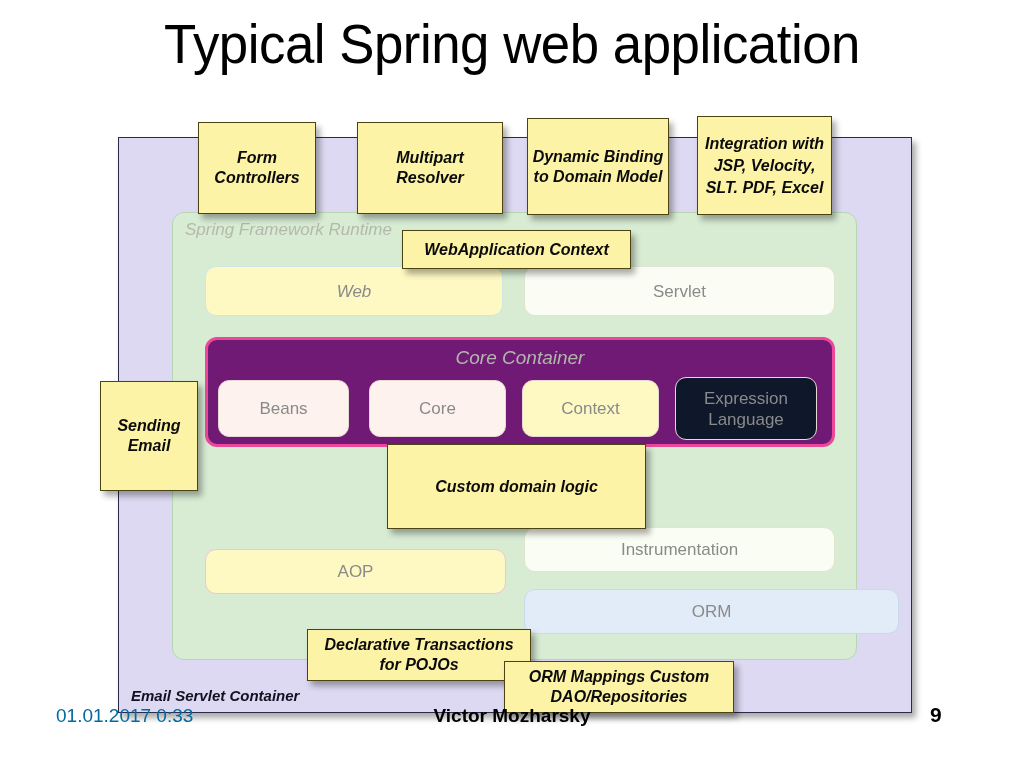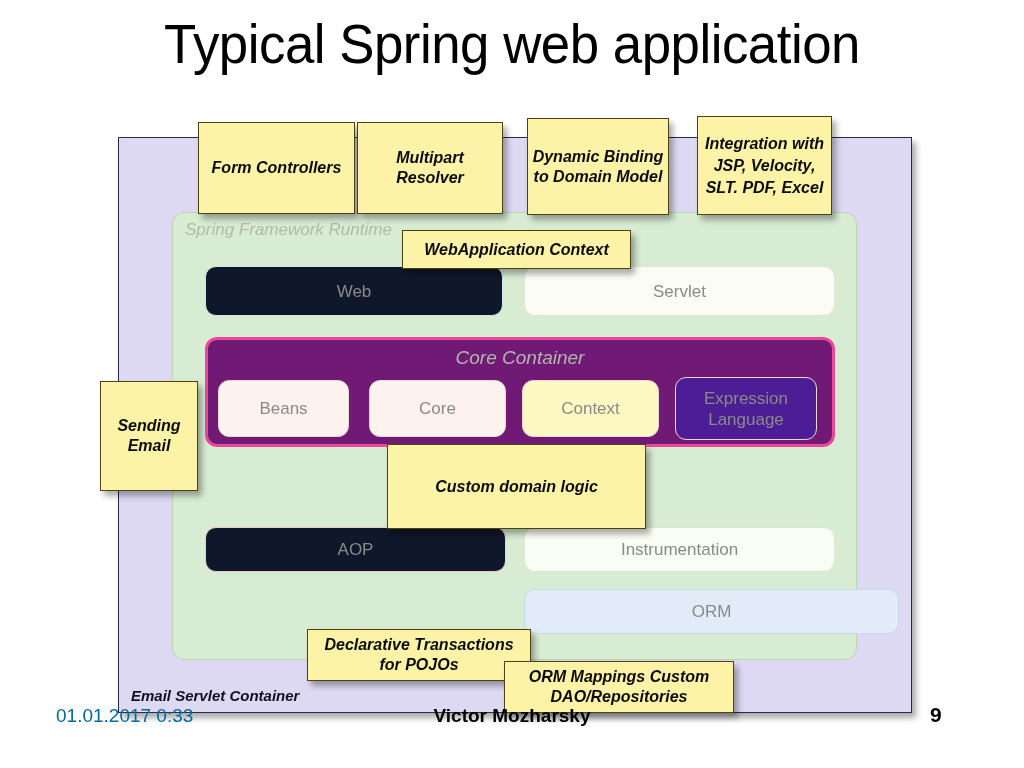--- a/index.html
+++ b/index.html
@@ -77,21 +77,21 @@
     justify-content: center;
     font-size: 17px;
     color: #8a8a8a;
     text-align: center;
     line-height: 21px;
   }
 
   
   #mod-web {
     left: 205px; top: 266px; width: 298px; height: 50px;
-    background: #0f172a; border: 1px solid #cfe6e3;
+    background: #fef9c3; border: 1px solid #cfe6e3; font-style: italic;
   }
   #mod-servlet {
     left: 524px; top: 266px; width: 311px; height: 50px;
     background: #fbfdf4; border: 1px solid #dde6cf;
   }
 
   
   #core-container {
     position: absolute;
     left: 205px; top: 337px;
@@ -104,24 +104,24 @@
     position: absolute;
     left: 0; top: 7px; width: 100%;
     text-align: center;
     font-size: 19px;
     font-style: italic;
     color: #b0b7ab;
   }
   #mod-beans   { left: 218px; top: 380px; width: 131px; height: 57px; background: #fdf2ee; border: 1px solid #e6d9d3; }
   #mod-core    { left: 369px; top: 380px; width: 137px; height: 57px; background: #fdf2ee; border: 1px solid #e6d9d3; }
   #mod-context { left: 522px; top: 380px; width: 137px; height: 57px; background: #fef9c3; border: 1px solid #e6d9d3; }
-  #mod-el      { left: 675px; top: 377px; width: 142px; height: 63px; background: #4c1d95; border: 1px solid #e6d9d3; }
-
-  
-  #mod-aop   { left: 205px; top: 527px; width: 301px; height: 45px; background: #0f172a; border: 1px solid #ebc6d4; }
+  #mod-el      { left: 675px; top: 377px; width: 142px; height: 63px; background: #0f172a; border: 1px solid #e6d9d3; }
+
+  
+  #mod-aop   { left: 205px; top: 549px; width: 301px; height: 45px; background: #fef9c3; border: 1px solid #ebc6d4; }
   #mod-instr { left: 524px; top: 527px; width: 311px; height: 45px; background: #fafdf3; border: 1px solid #dde6cf; }
 
   
   #mod-trans { left: 205px; top: 589px; width: 301px; height: 45px; background: #fdeef3; border: 1px solid #ead7de; }
   #mod-orm   { left: 524px; top: 589px; width: 375px; height: 45px; background: #e2ebf8; border: 1px solid #ccd9ea; }
 
   
   .note {
     position: absolute;
     background: #fcf3a6;
@@ -131,21 +131,21 @@
     align-items: center;
     justify-content: center;
     text-align: center;
     font-weight: bold;
     font-style: italic;
     color: #0b0b0b;
     line-height: 20px;
     font-size: 16px;
     padding: 2px 4px;
   }
-  #note-form       { left: 198px; top: 122px;  width: 157px; height: 92px; }
+  #note-form       { left: 198px; top: 122px;  width: 118px; height: 92px; }
   #note-multipart  { left: 357px; top: 122px;  width: 146px; height: 92px; }
   #note-dynamic    { left: 527px; top: 118px;  width: 142px; height: 97px; }
   #note-integration{ left: 697px; top: 116px;  width: 135px; height: 99px; line-height: 22px; }
   #note-webappctx  { left: 402px; top: 230px;  width: 229px; height: 39px; }
   #note-sending    { left: 100px; top: 381px;  width: 98px;  height: 110px; }
   #note-remote     { left: 846px; top: 371px;  width: 95px;  height: 117px; }
   #note-custom     { left: 387px; top: 444px;  width: 259px; height: 85px; }
   #note-declarative{ left: 307px; top: 629px;  width: 224px; height: 52px; }
   #note-ormmap     { left: 504px; top: 661px;  width: 230px; height: 52px; }
 

